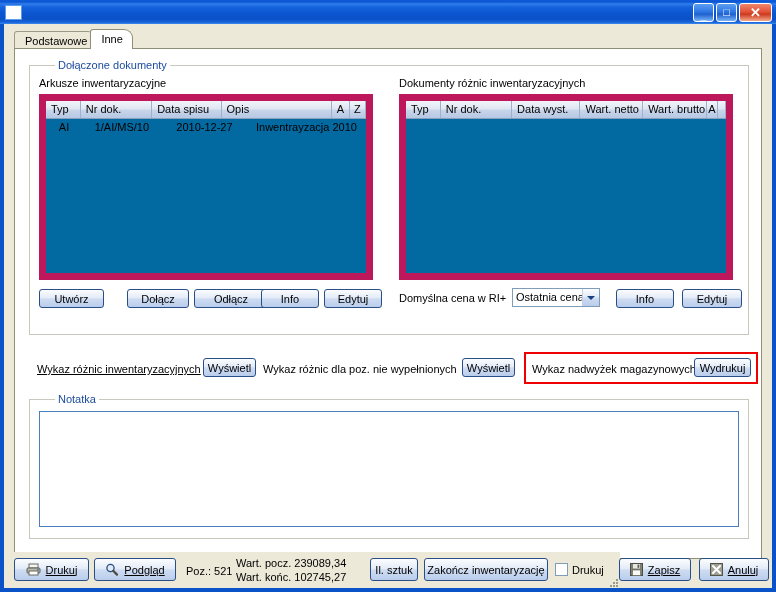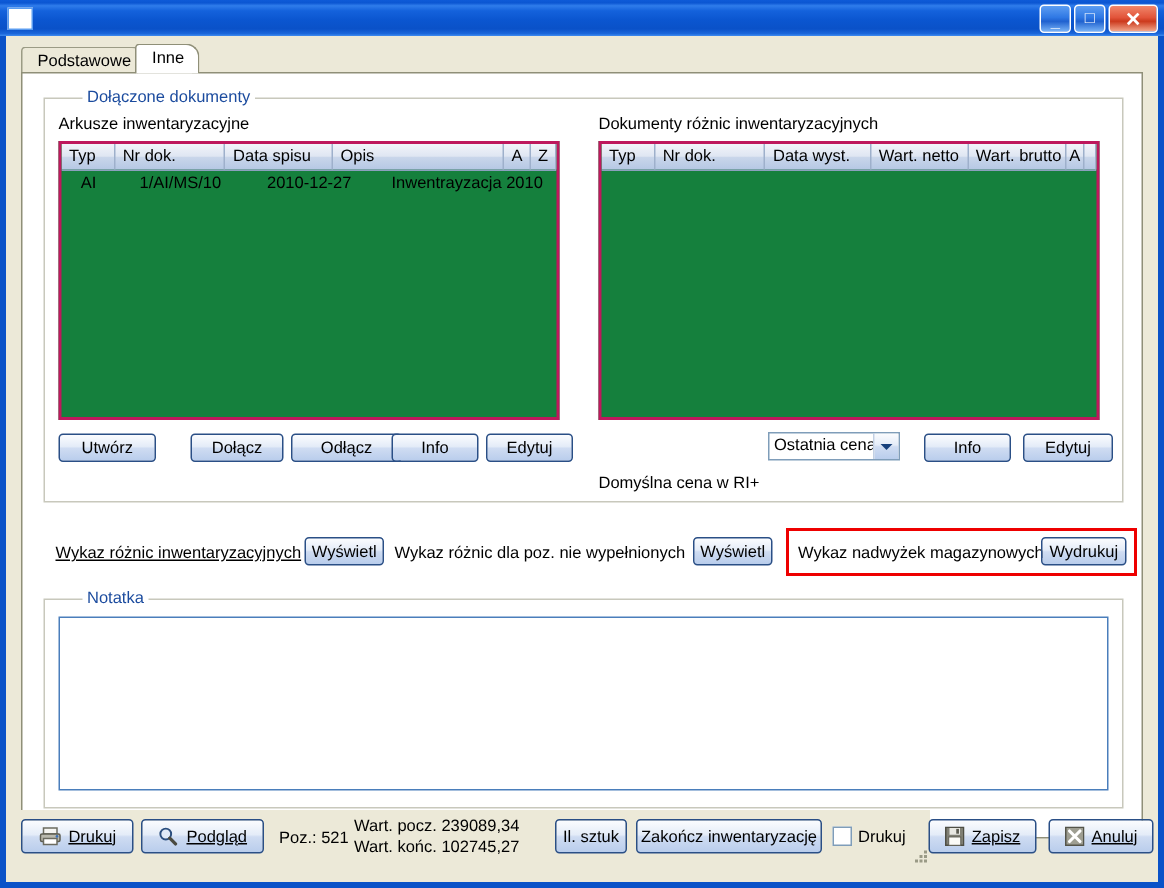--- a/index.html
+++ b/index.html
@@ -174,22 +174,22 @@
   .plabel {
     position: absolute;
     font-size: 11px;
     color: #000000;
     white-space: nowrap;
   }
 
   
   .listview {
     position: absolute;
-    background: #15803d;
-    border: 2px solid #be185d;
+    background: #0369a1;
+    border: 7px solid #be185d;
     box-sizing: border-box;
     overflow: hidden;
   }
   .lv-header {
     display: flex;
     height: 18px;
     background: linear-gradient(to bottom, #f2f4fa 0%, #dfe6f2 48%, #c9d6ea 52%, #b6c8e4 100%);
     border-bottom: 1px solid #8ba0bd;
     box-sizing: border-box;
   }
@@ -284,21 +284,21 @@
   .notearea {
     position: absolute;
     background: #ffffff;
     border: 1px solid #4a7ebb;
     box-sizing: border-box;
   }
 
   
   .bottombar {
     position: absolute;
-    left: 0; bottom: 12px;
+    left: 0; bottom: 0;
     width: 616px;
     height: 36px;
     background: #ece9d8;
     margin-top: 36px;
   }
   .bbtn {
     position: absolute;
     height: 23px;
     box-sizing: border-box;
     border: 1px solid #2a4f86;
@@ -427,21 +427,21 @@
         <div class="btn sm" style="left:179px; top:240px; width:74px;">
           <span>Odłącz</span>
         </div>
         <div class="btn sm" style="left:246px; top:240px; width:58px;">
           <span>Info</span>
         </div>
         <div class="btn sm" style="left:309px; top:240px; width:58px;">
           <span>Edytuj</span>
         </div>
 
-        <div class="plabel" style="left:384px; top:243px;margin-top:24px;">Domyślna cena w RI+</div>
+        <div class="plabel" style="left:384px; top:243px;">Domyślna cena w RI+</div>
 
         <div class="combo" style="left:497px; top:239px; width:88px; height:19px;">
           <span class="cval">Ostatnia cena z</span>
           <span class="carrow"></span>
         </div>
 
         <div class="btn sm" style="left:601px; top:240px; width:58px;">
           <span>Info</span>
         </div>
         <div class="btn sm" style="left:667px; top:240px; width:60px;">

